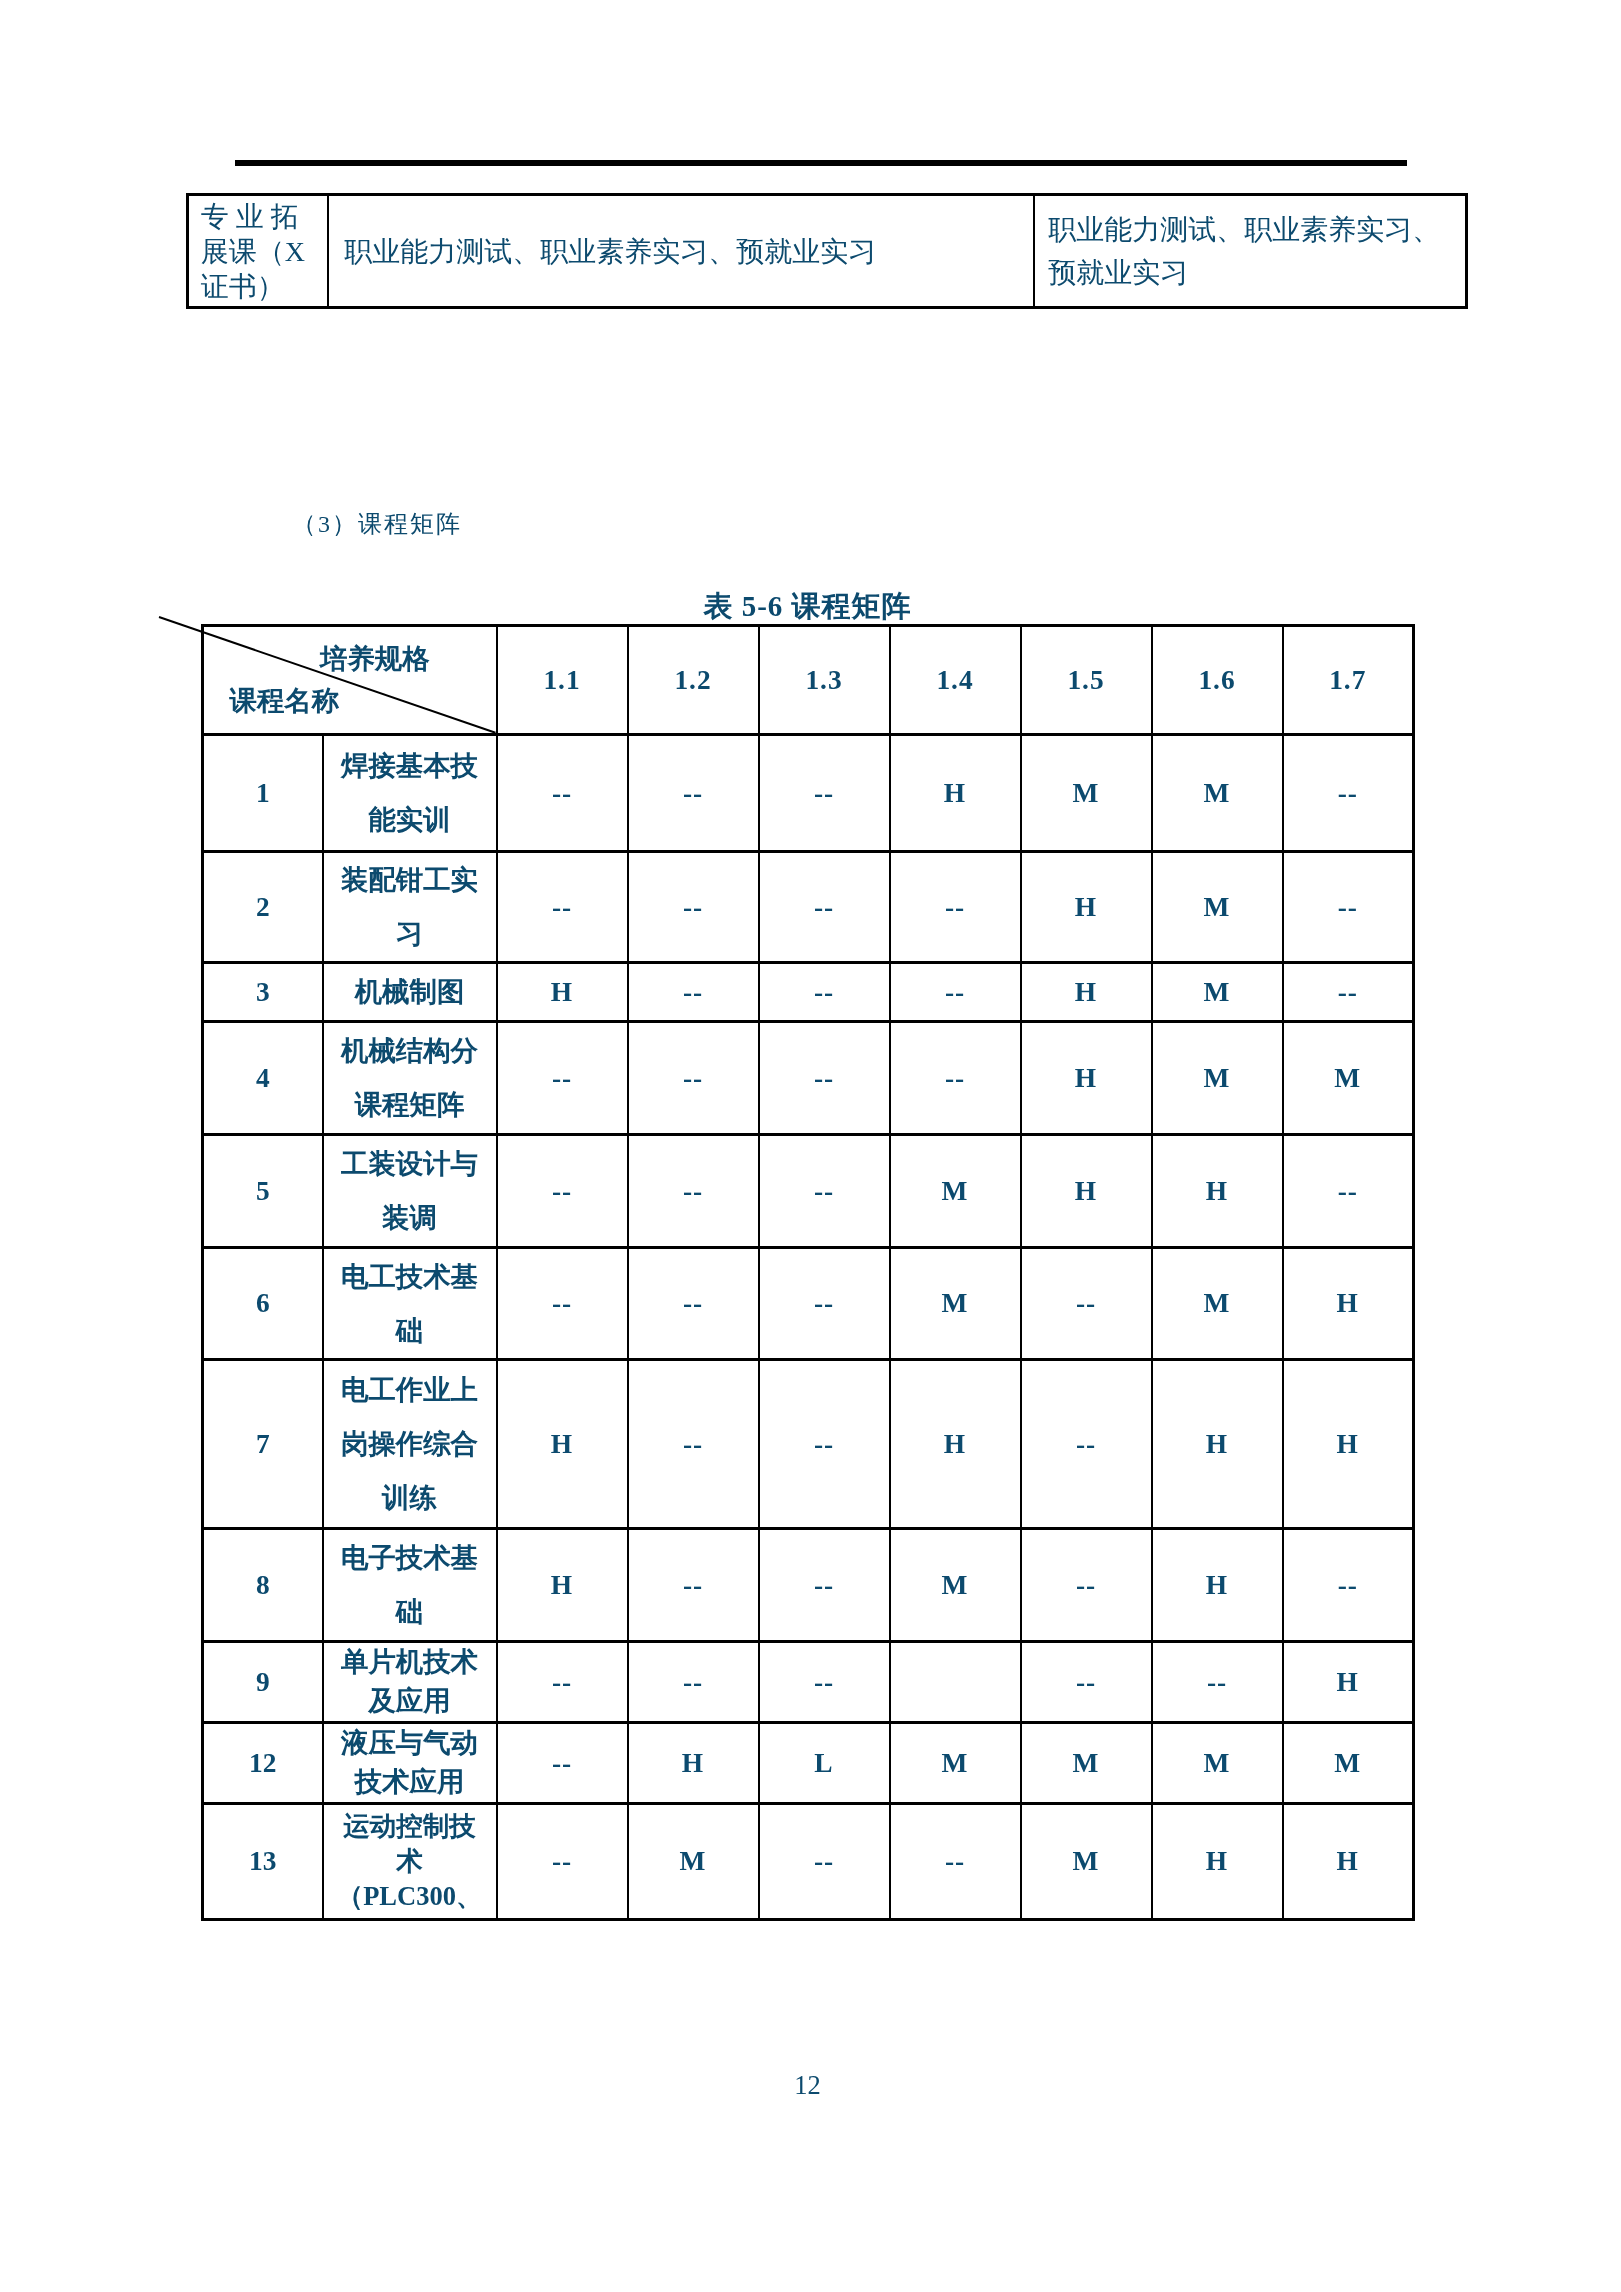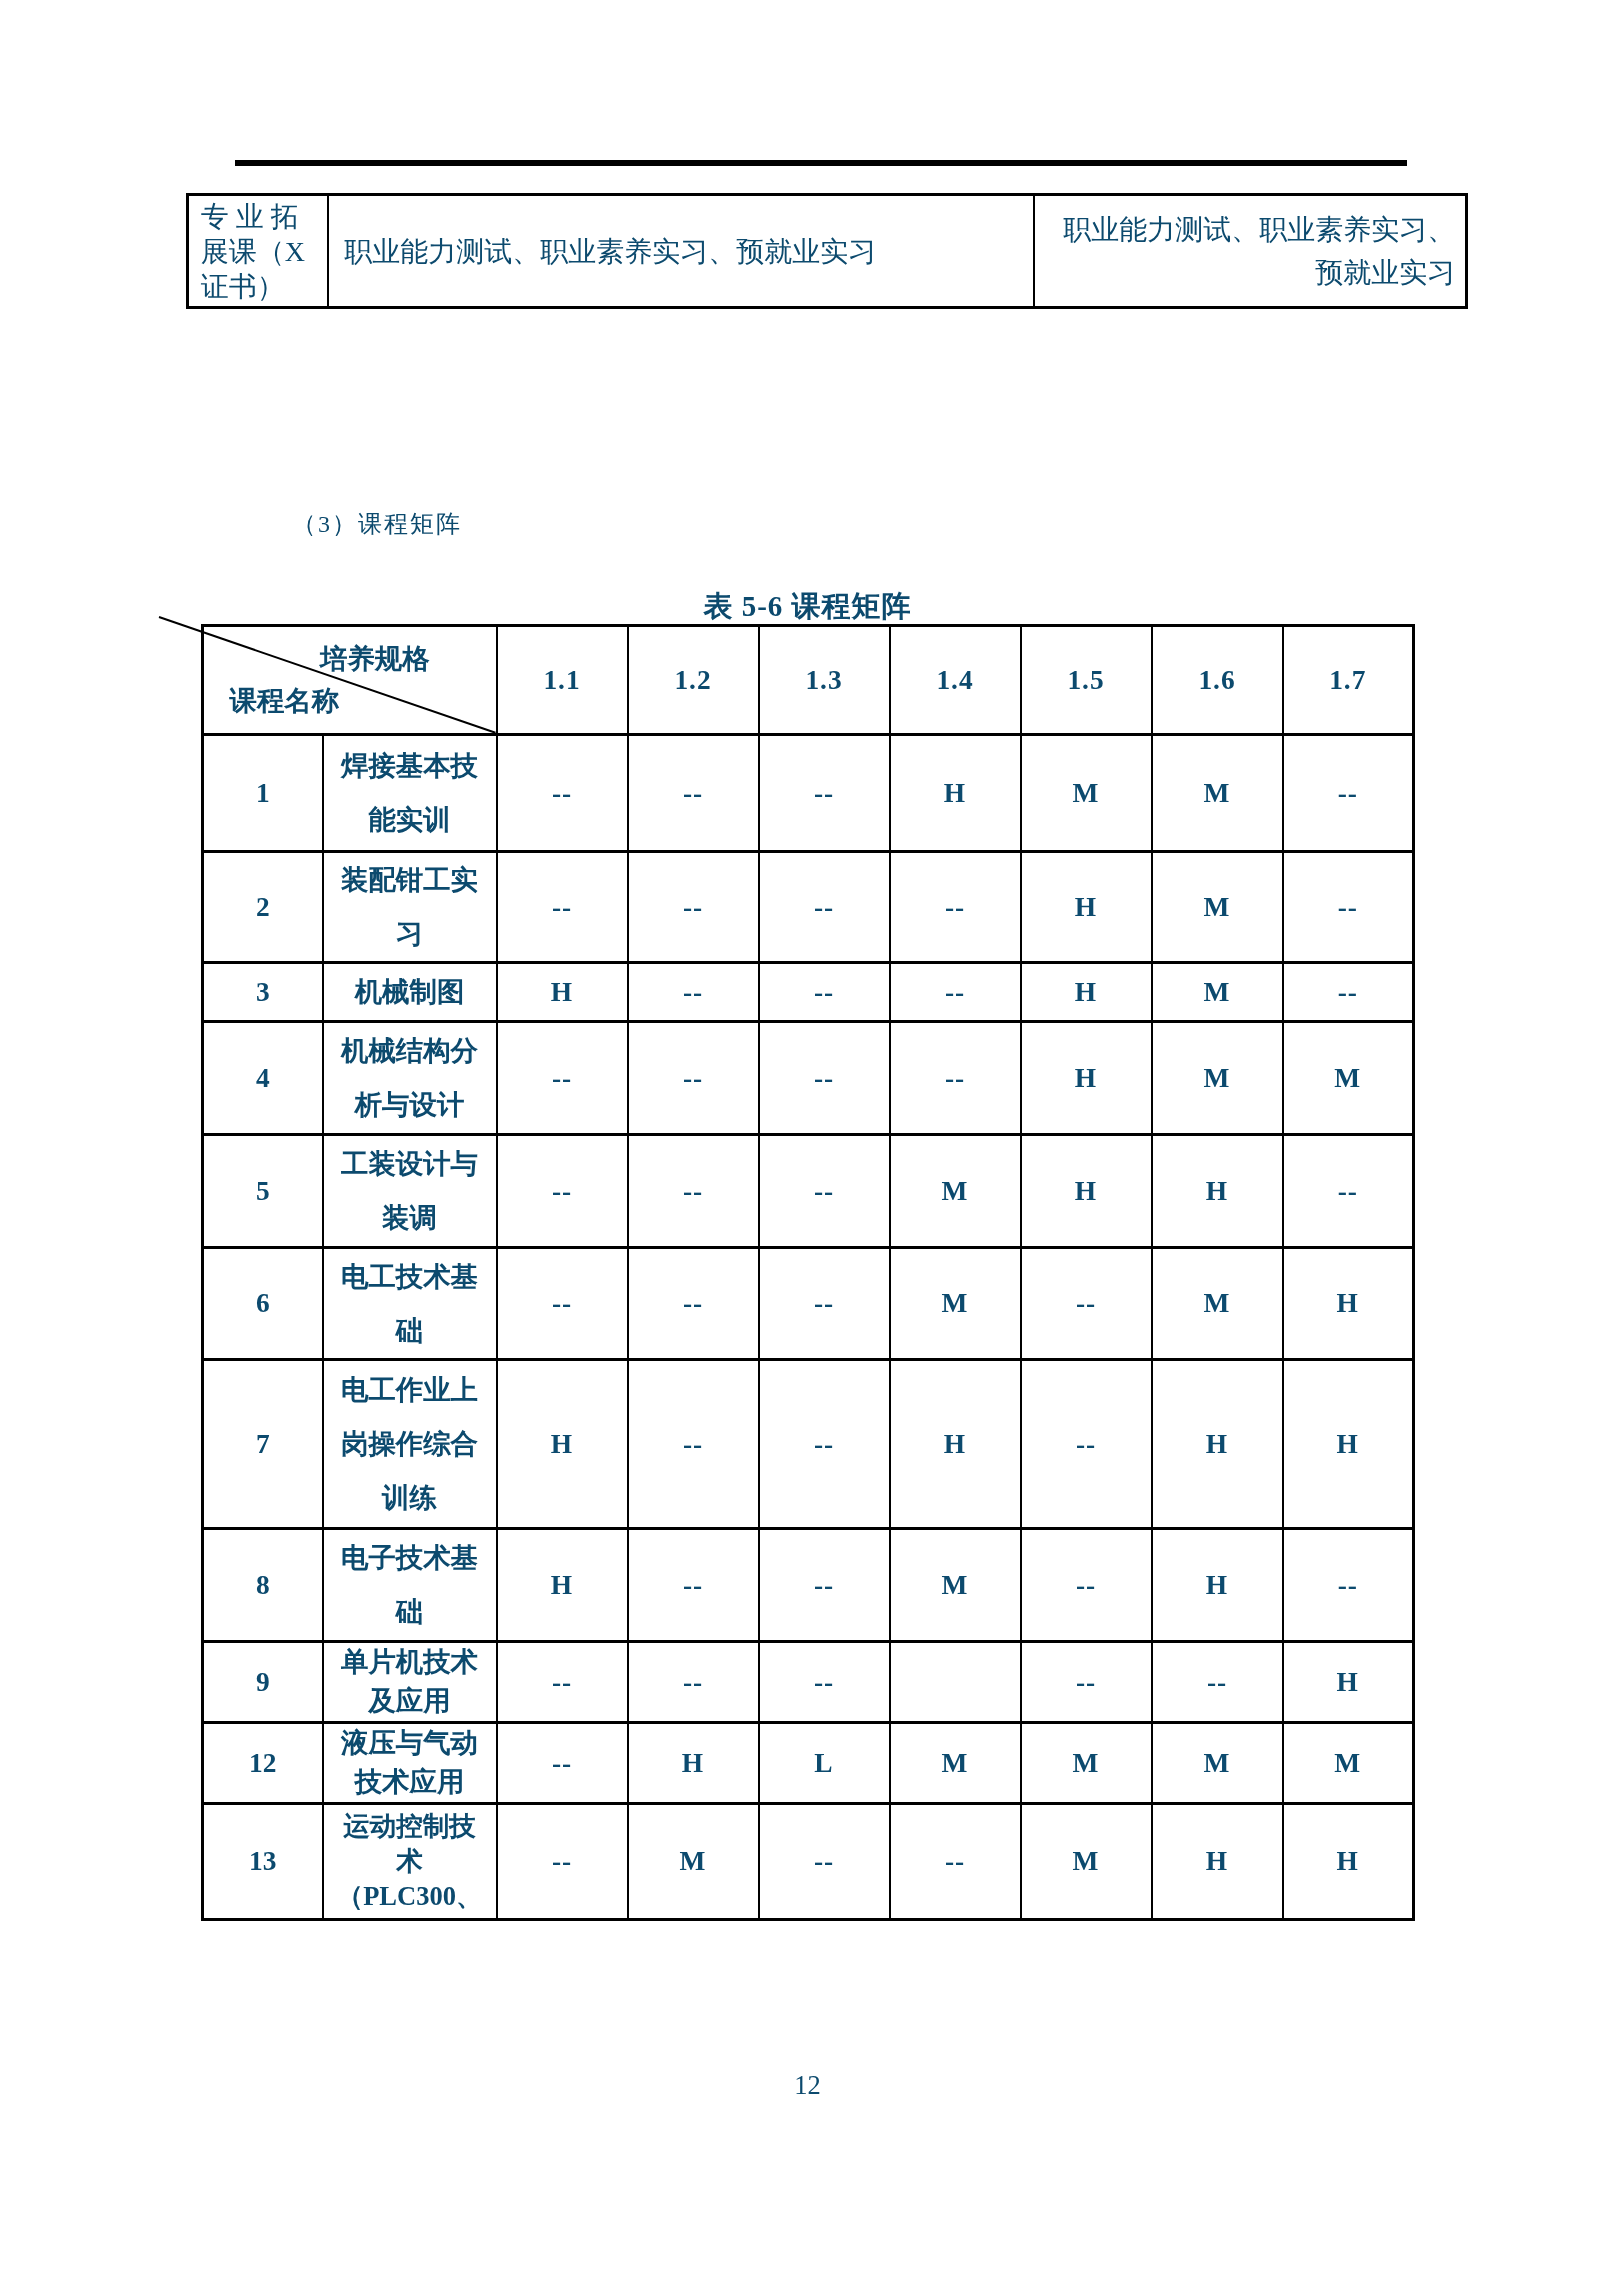--- a/index.html
+++ b/index.html
@@ -17,21 +17,21 @@
     border-collapse:collapse; table-layout:fixed; border:3.9px solid #000;
   }
   .top-table td {
     border-left:2.9px solid #000; border-right:2.9px solid #000;
     border-top:3.9px solid #000; border-bottom:3.9px solid #000;
     vertical-align:middle; font-size:28px; white-space:pre-line;
   }
   .tt-r0 { height:113px; } .tt-r1 { height:109px; } .tt-r2 { height:108px; }
   .tt-label { padding-left:11.8px; line-height:35px; }
   .tt-mid   { padding:5.9px 13.7px 5.9px 15.7px; line-height:43px; }
-  .tt-right { padding:5.9px 9.8px 5.9px 13.7px; line-height:43px;text-align:right; }
+  .tt-right { padding:5.9px 9.8px 5.9px 13.7px; line-height:43px; }
 
   .caption { position:absolute; left:292px; top:508px; font-size:24px; letter-spacing:2px; }
   .table-title {
     position:absolute; left:201px; width:1213px; top:587px; text-align:center;
     font-size:29px; font-weight:bold; letter-spacing:1px;
   }
 
   
   .matrix {
     position:absolute; left:201px; top:624px; width:1213px;
@@ -157,21 +157,21 @@
         <td class="val">--</td>
         <td class="val">--</td>
         <td class="val">--</td>
         <td class="val">H</td>
         <td class="val">M</td>
         <td class="val">--</td>
       </tr>
       <tr class="r4">
         <td>4</td>
         <td class="cname">机械结构分
-析与设计</td>
+课程矩阵</td>
         <td class="val">--</td>
         <td class="val">--</td>
         <td class="val">--</td>
         <td class="val">--</td>
         <td class="val">H</td>
         <td class="val">M</td>
         <td class="val">M</td>
       </tr>
       <tr class="r5">
         <td>5</td>

